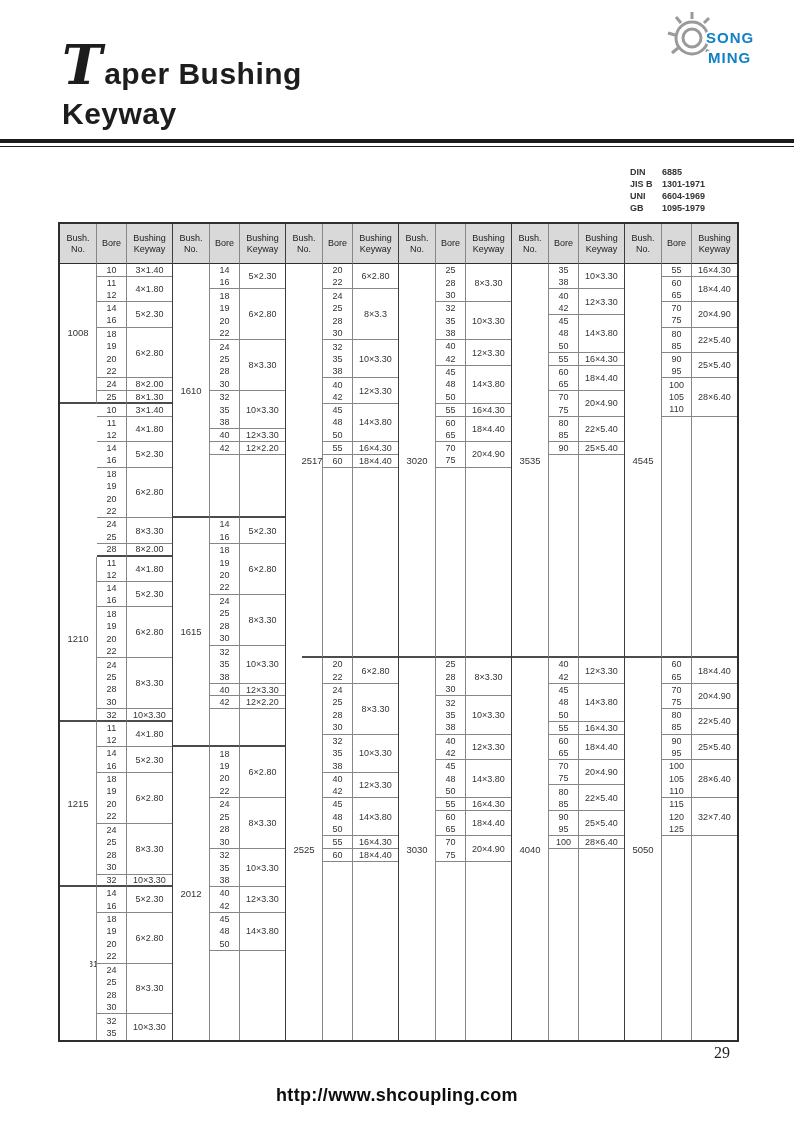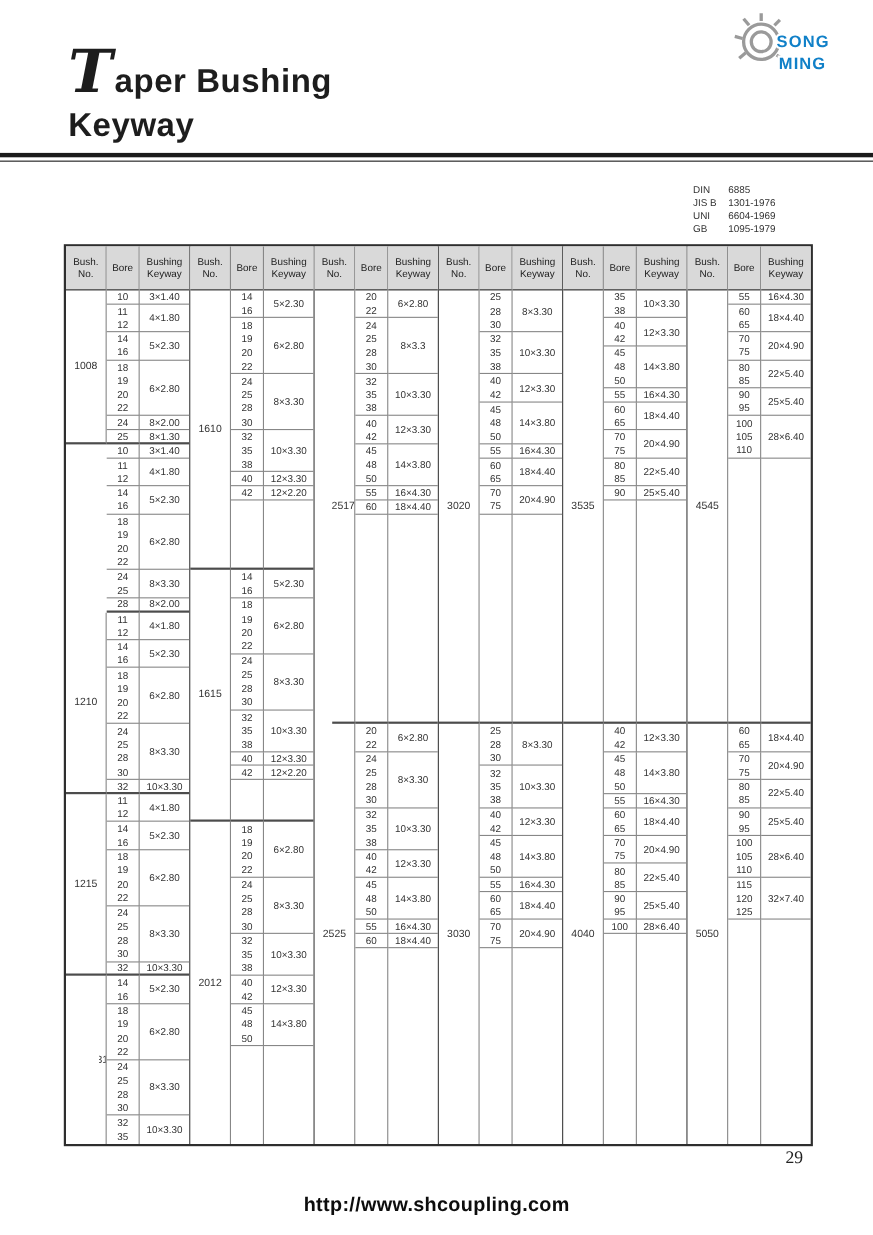--- a/index.html
+++ b/index.html
@@ -12,21 +12,21 @@
   .mast-T{font-family:"DejaVu Serif",serif;font-style:italic;font-weight:bold;font-size:54px;line-height:50px;}
   .mast-rest{font-weight:bold;font-size:30px;letter-spacing:0.5px;margin-left:2px;}
   .mast-line2{font-weight:bold;font-size:30px;letter-spacing:0.5px;margin-top:6px;}
 
   .rule-thick{position:absolute;left:0;top:139px;width:794px;height:4px;background:#1b1b1b;}
   .rule-thin {position:absolute;left:0;top:146px;width:794px;height:1px;background:#1b1b1b;}
 
   .section-title{position:absolute;left:62px;top:180px;font-family:"Liberation Serif",serif;
         font-weight:bold;font-size:24px;letter-spacing:1px;word-spacing:6px;color:#111;}
 
-  .standards{position:absolute;left:630px;top:166px;font-size:9px;color:#333;}
+  .standards{position:absolute;left:630px;top:166px;font-size:9px;color:#333;font-weight:bold;}
   .std-row{display:flex;line-height:12px;}
   .std-label{width:32px;}
   .std-value{width:60px;}
 
   
   .logo{position:absolute;left:662px;top:10px;width:92px;height:70px;}
   .logo svg{display:block;}
 
   
   .kw-table{position:absolute;left:58px;top:222px;display:flex;border:2px solid #2e2e2e;background:#fff;}
@@ -84,21 +84,21 @@
   <div class="rule-thin"></div>
 
 
   <div class="standards" id="standards">
       <div class="std-row">
         <span class="std-label">DIN</span>
         <span class="std-value">6885</span>
       </div>
       <div class="std-row">
         <span class="std-label">JIS B</span>
-        <span class="std-value">1301-1976</span>
+        <span class="std-value">1301-1971</span>
       </div>
       <div class="std-row">
         <span class="std-label">UNI</span>
         <span class="std-value">6604-1969</span>
       </div>
       <div class="std-row">
         <span class="std-label">GB</span>
         <span class="std-value">1095-1979</span>
       </div>
     </div>

